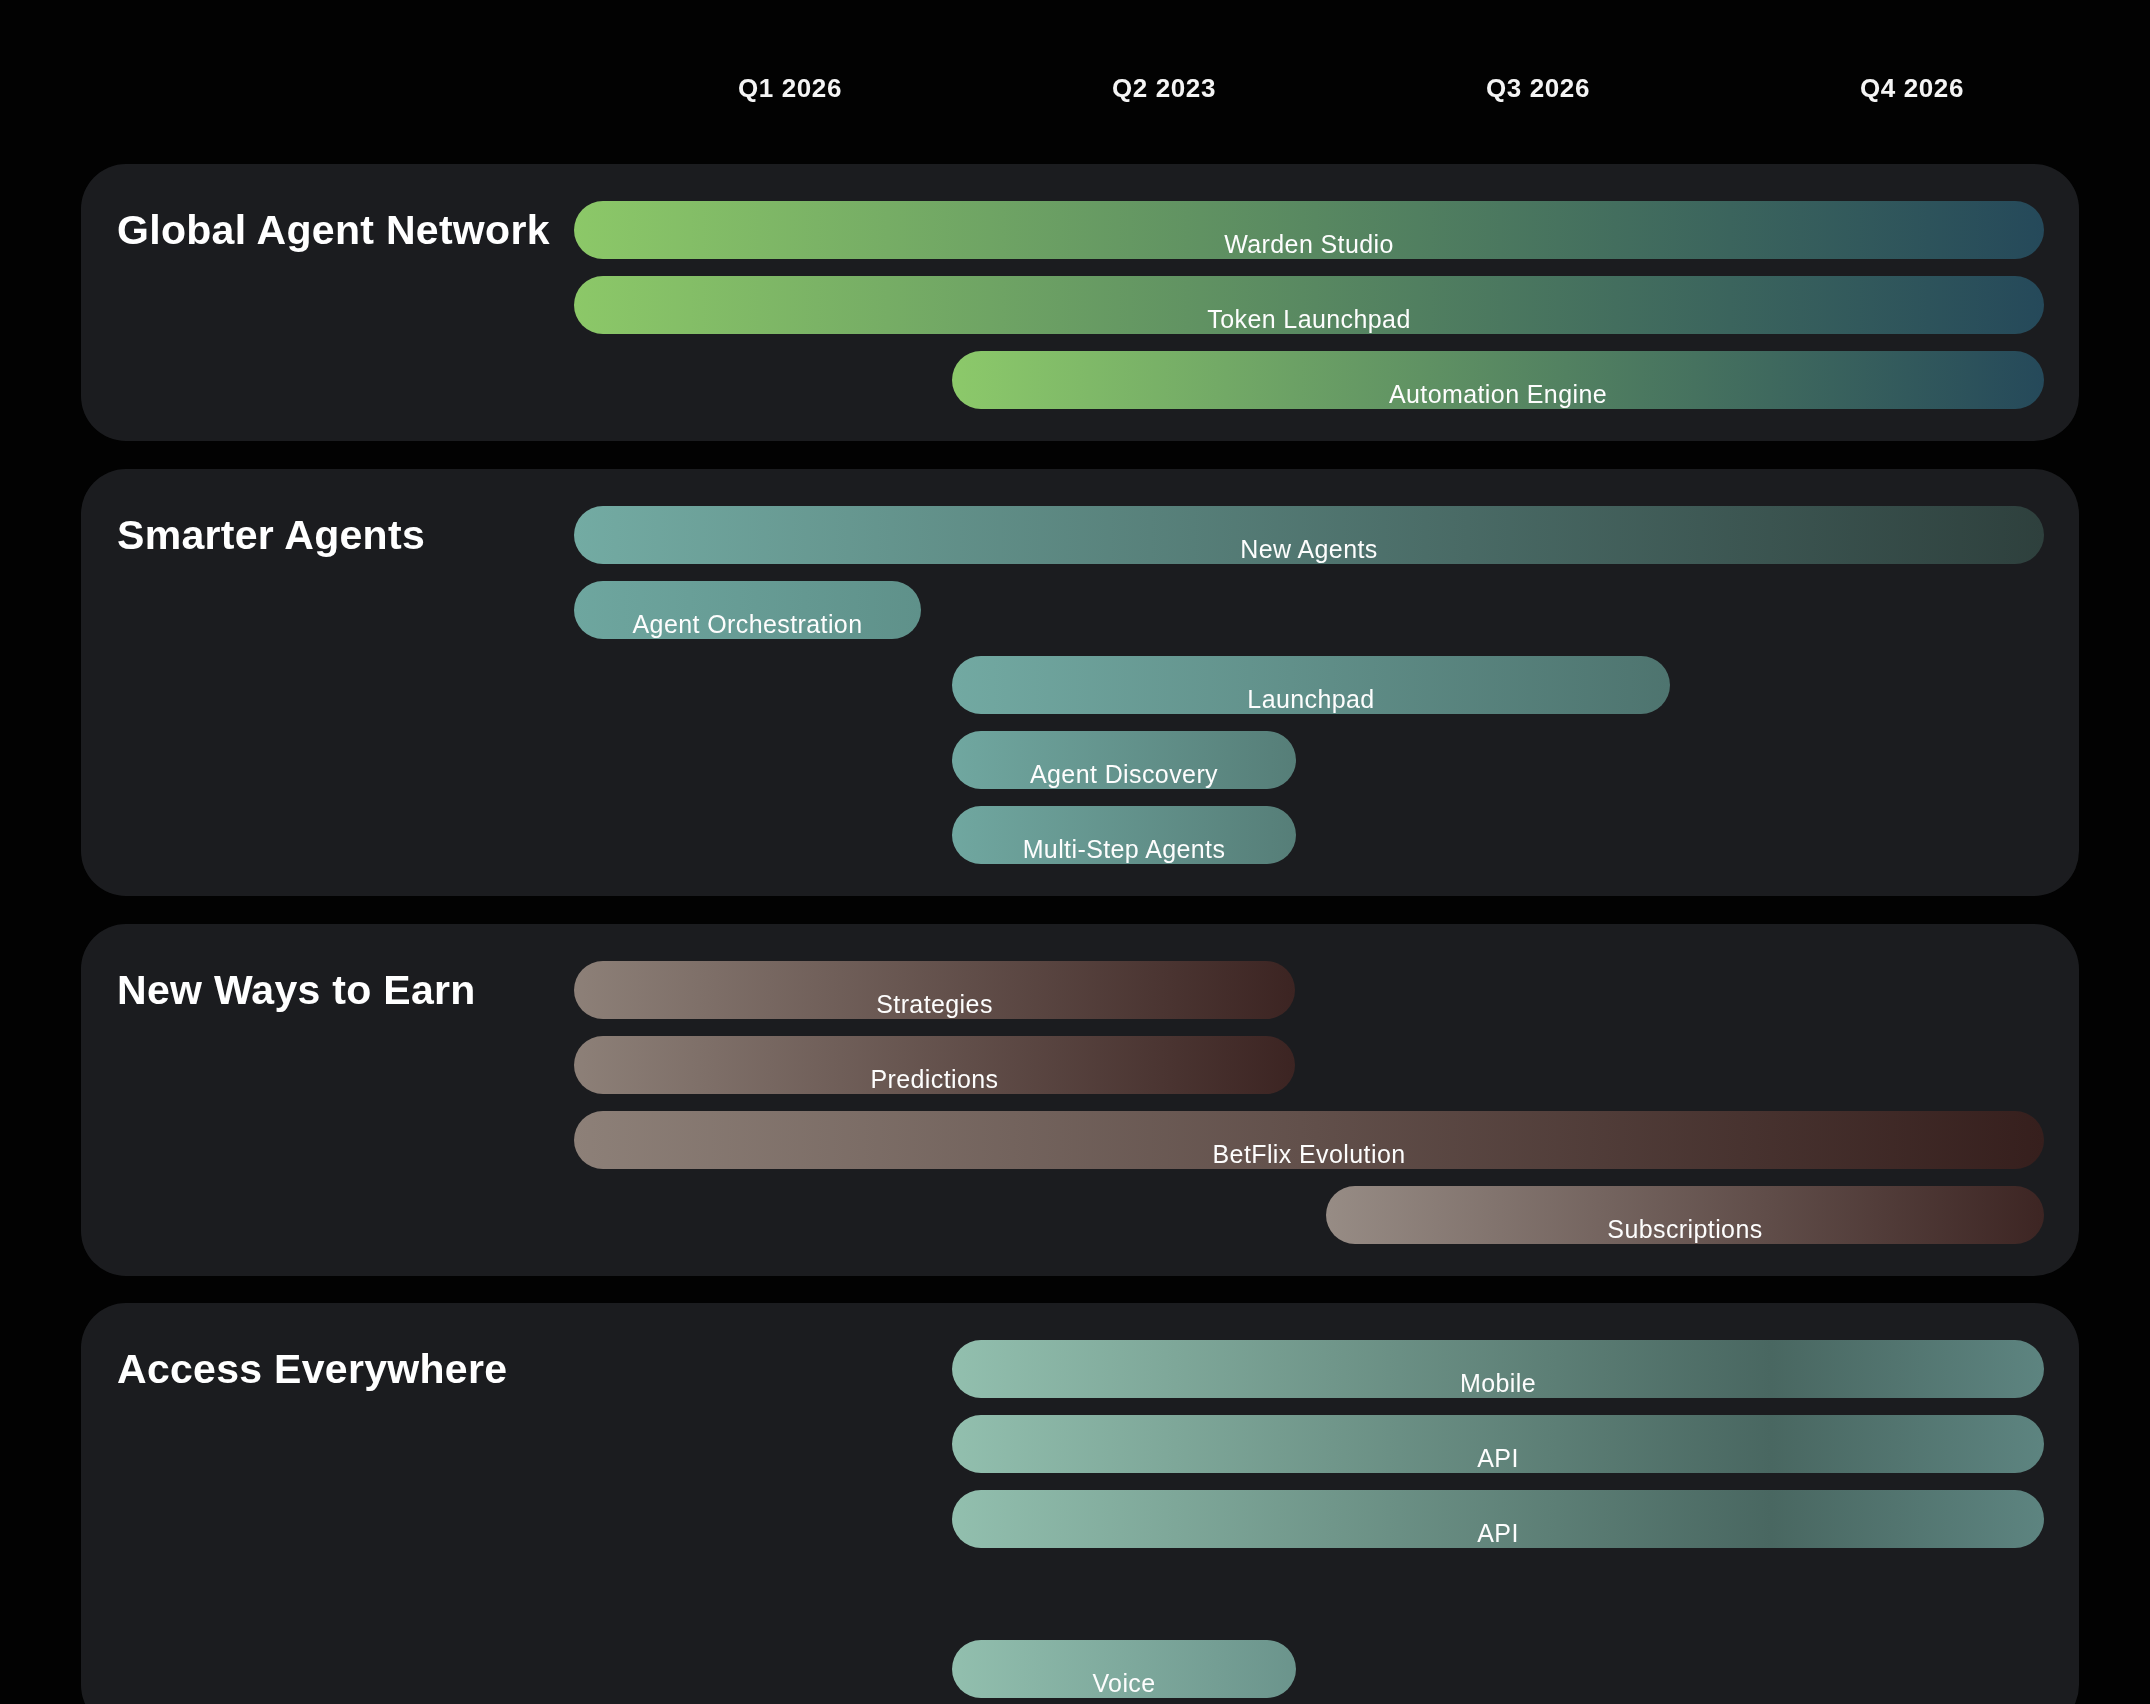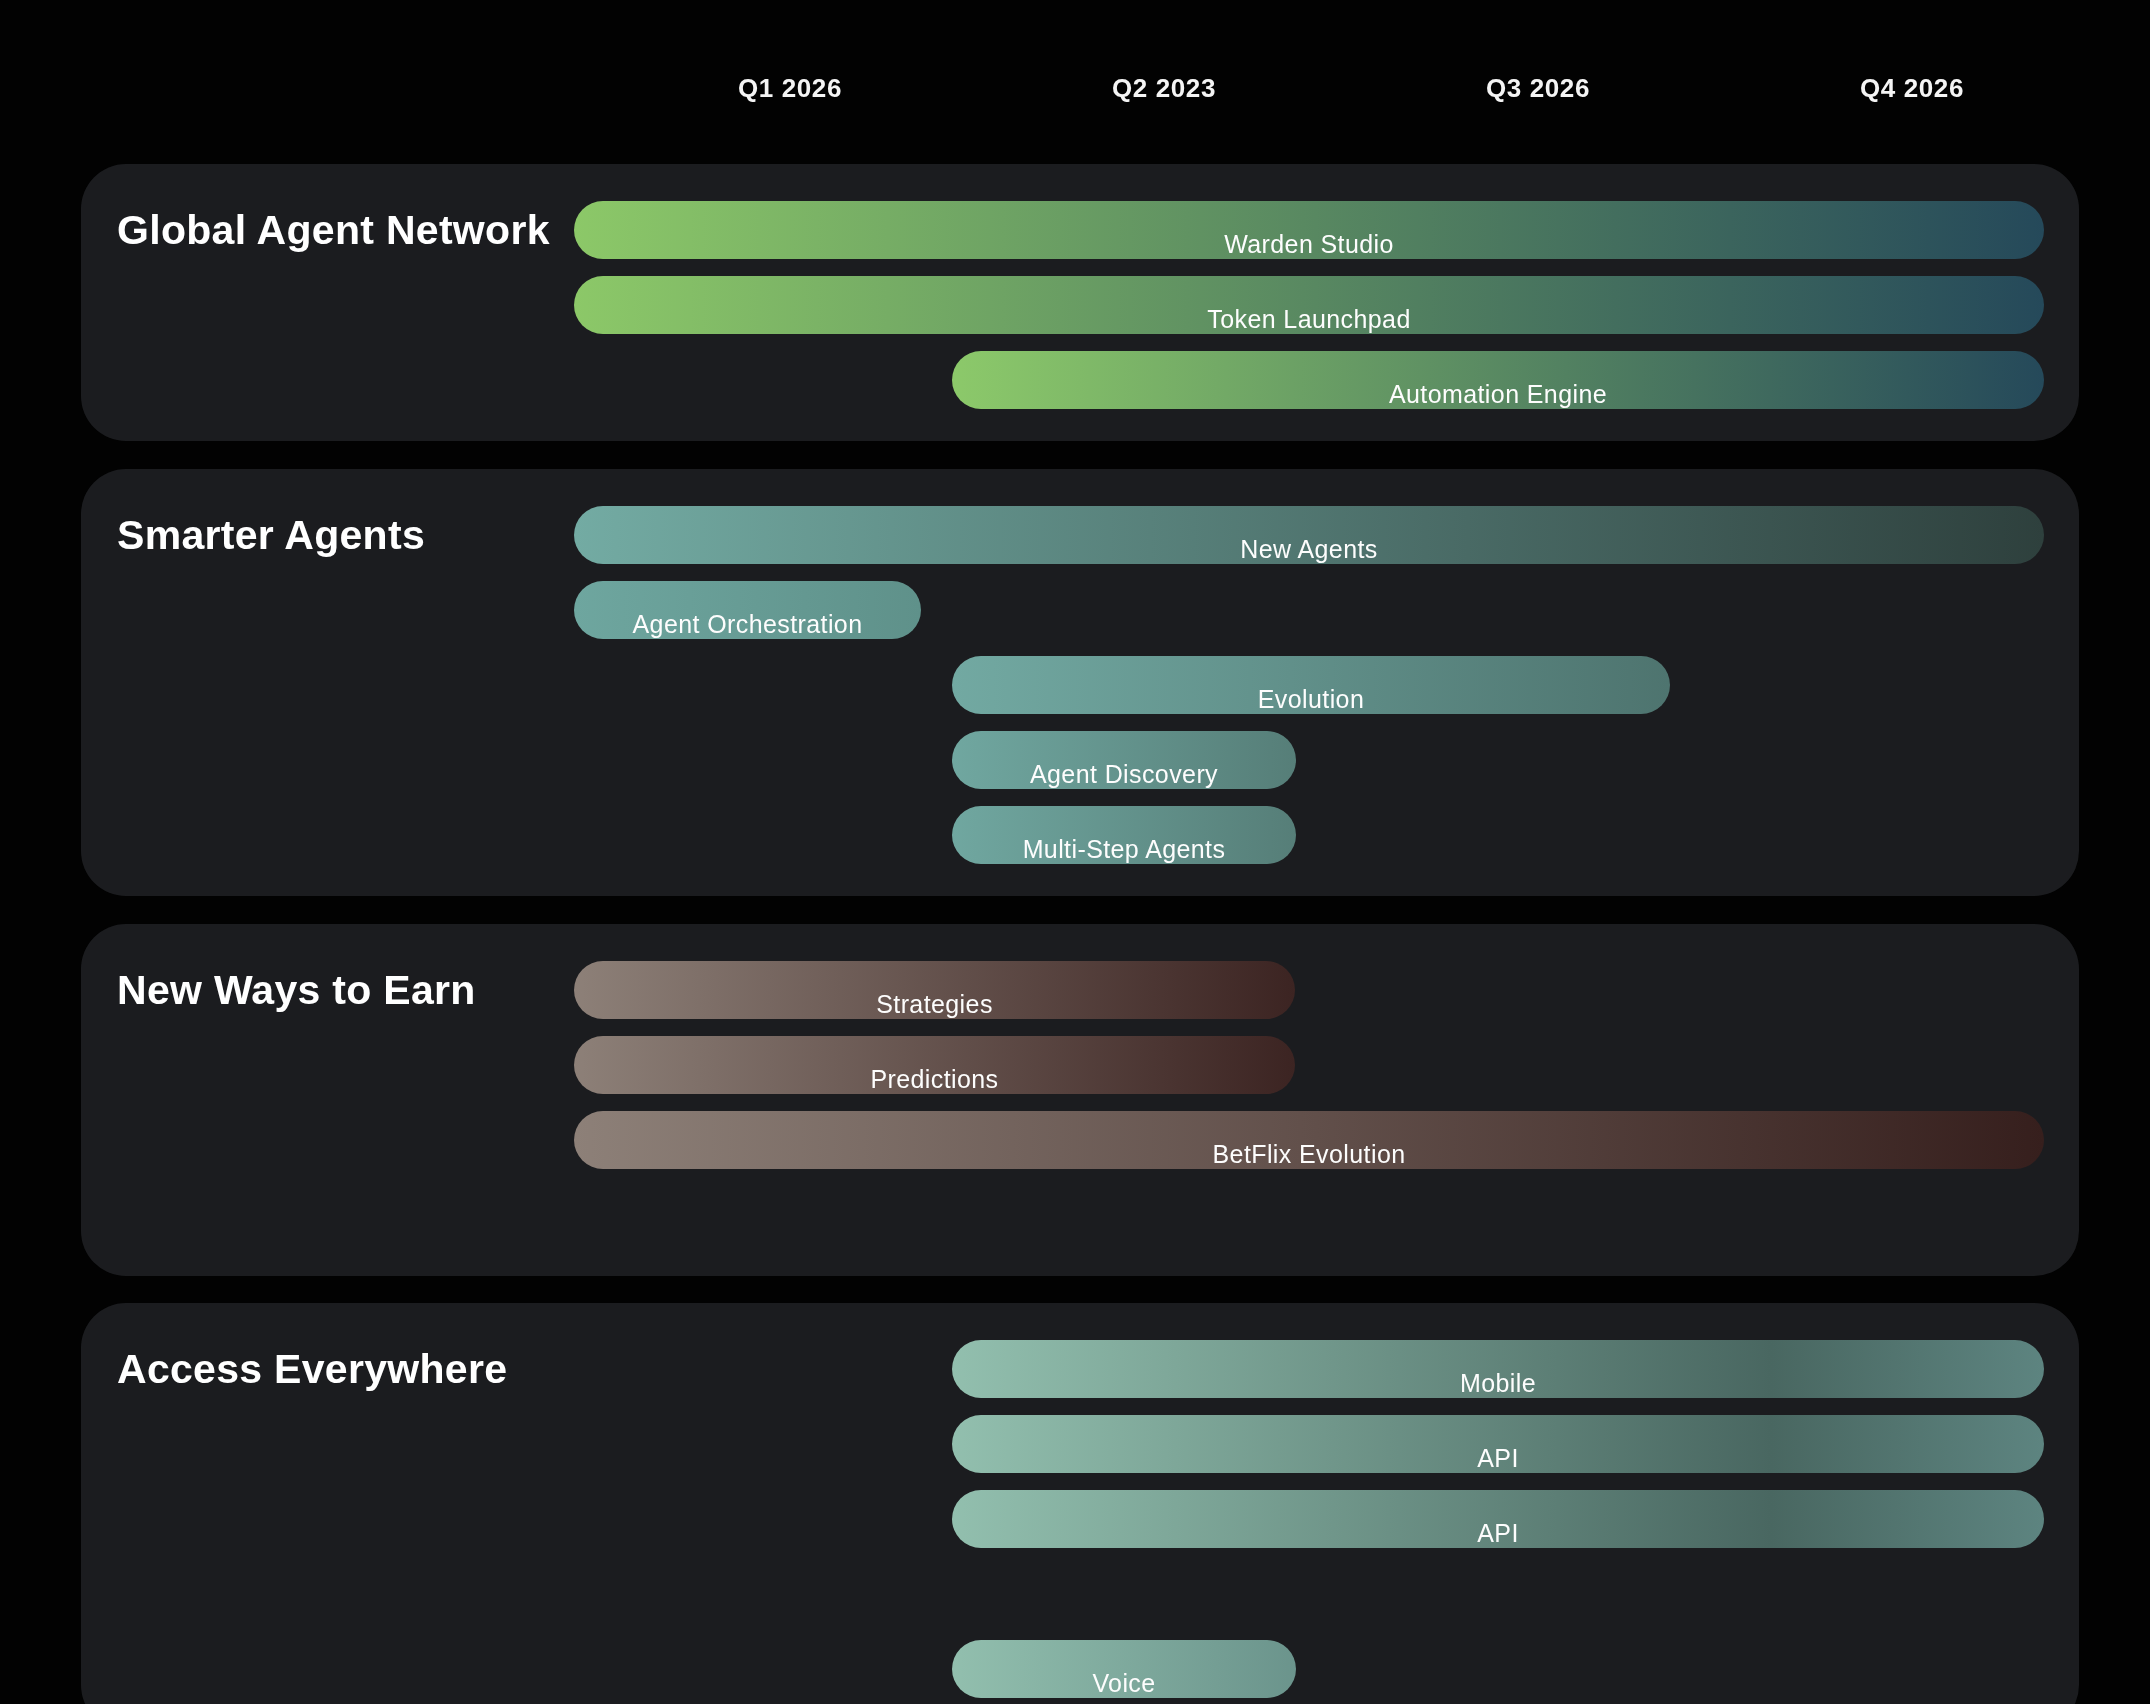--- a/index.html
+++ b/index.html
@@ -82,39 +82,42 @@
       </div>
       <div class="card" style="top: 469px; height: 427px; background: rgb(27, 28, 31);">
         <div class="section-title" style="top: 37px; left: 36px; color: rgb(255, 255, 255);">Smarter Agents</div>
         <div class="bar" style="left: 493px; top: 37px; width: 1470px; background: linear-gradient(90deg, rgb(115, 171, 163) 0%, rgb(46, 64, 61) 100%);">
           <span class="bar-label" style="color: rgb(253, 253, 253);">New Agents</span>
         </div>
         <div class="bar" style="left: 493px; top: 112px; width: 347px; background: linear-gradient(90deg, rgb(110, 166, 159) 0%, rgb(95, 145, 138) 100%);">
           <span class="bar-label" style="color: rgb(253, 253, 253);">Agent Orchestration</span>
         </div>
         <div class="bar" style="left: 871px; top: 187px; width: 718px; background: linear-gradient(90deg, rgb(114, 169, 162) 0%, rgb(78, 116, 111) 100%);">
-          <span class="bar-label" style="color: rgb(253, 253, 253);">Evolution</span>
+          <span class="bar-label" style="color: rgb(253, 253, 253);">Launchpad</span>
         </div>
         <div class="bar" style="left: 871px; top: 262px; width: 344px; background: linear-gradient(90deg, rgb(112, 167, 160) 0%, rgb(86, 126, 120) 100%);">
           <span class="bar-label" style="color: rgb(253, 253, 253);">Agent Discovery</span>
         </div>
         <div class="bar" style="left: 871px; top: 337px; width: 344px; background: linear-gradient(90deg, rgb(112, 167, 160) 0%, rgb(86, 126, 120) 100%);">
           <span class="bar-label" style="color: rgb(253, 253, 253);">Multi-Step Agents</span>
         </div>
       </div>
       <div class="card" style="top: 924px; height: 352px; background: rgb(27, 28, 31);">
         <div class="section-title" style="top: 37px; left: 36px; color: rgb(255, 255, 255);">New Ways to Earn</div>
         <div class="bar" style="left: 493px; top: 37px; width: 721px; background: linear-gradient(90deg, rgb(141, 128, 120) 0%, rgb(60, 36, 34) 100%);">
           <span class="bar-label" style="color: rgb(253, 253, 253);">Strategies</span>
         </div>
         <div class="bar" style="left: 493px; top: 112px; width: 721px; background: linear-gradient(90deg, rgb(141, 128, 120) 0%, rgb(60, 36, 34) 100%);">
           <span class="bar-label" style="color: rgb(253, 253, 253);">Predictions</span>
         </div>
         <div class="bar" style="left: 493px; top: 187px; width: 1470px; background: linear-gradient(90deg, rgb(141, 128, 120) 0%, rgb(54, 31, 29) 100%);">
           <span class="bar-label" style="color: rgb(253, 253, 253);">BetFlix Evolution</span>
+        </div>
+        <div class="bar" style="left: 1245px; top: 262px; width: 718px; background: linear-gradient(90deg, rgb(151, 140, 133) 0%, rgb(61, 37, 35) 100%);">
+          <span class="bar-label" style="color: rgb(253, 253, 253);">Subscriptions</span>
         </div>
       </div>
       <div class="card" style="top: 1303px; height: 427px; background: rgb(27, 28, 31);">
         <div class="section-title" style="top: 37px; left: 36px; color: rgb(255, 255, 255);">Access Everywhere</div>
         <div class="bar" style="left: 871px; top: 37px; width: 1092px; background: linear-gradient(90deg, rgb(146, 191, 174) 0%, rgb(73, 103, 97) 75%, rgb(93, 132, 128) 100%);">
           <span class="bar-label" style="color: rgb(253, 253, 253);">Mobile</span>
         </div>
         <div class="bar" style="left: 871px; top: 112px; width: 1092px; background: linear-gradient(90deg, rgb(146, 191, 174) 0%, rgb(73, 103, 97) 75%, rgb(93, 132, 128) 100%);">
           <span class="bar-label" style="color: rgb(253, 253, 253);">API</span>
         </div>

